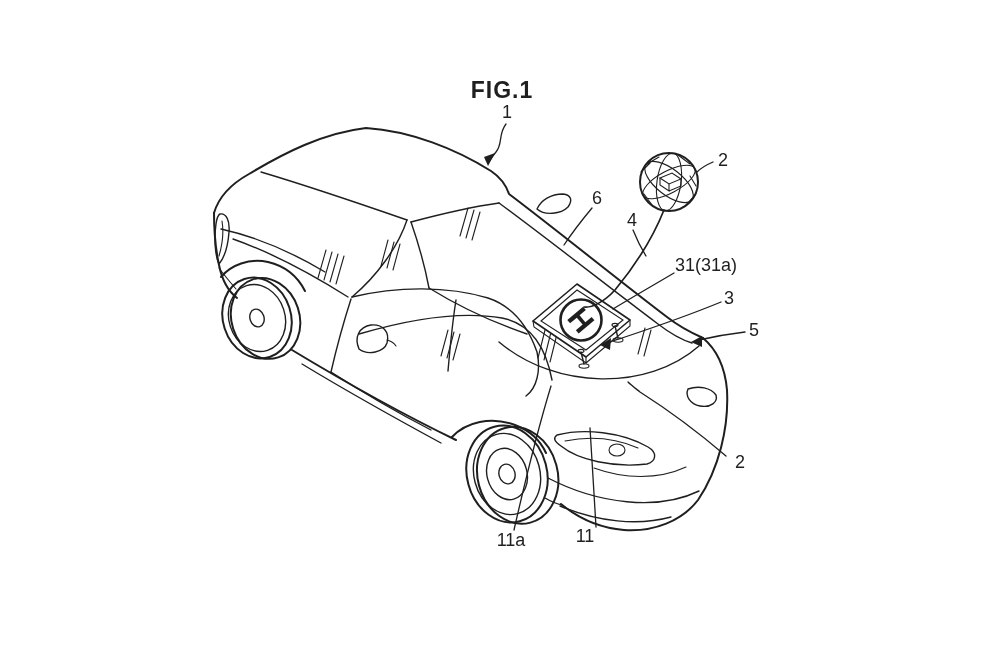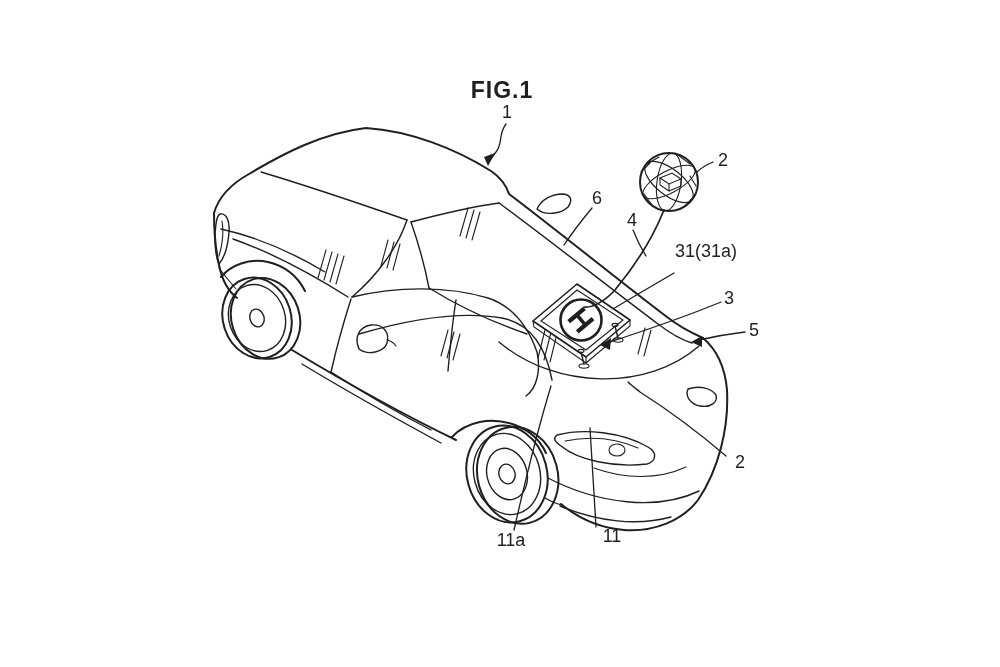--- a/index.html
+++ b/index.html
@@ -5,25 +5,25 @@
   html,body{margin:0;padding:0;background:#ffffff;}
   .canvas{position:relative;width:1000px;height:667px;background:#ffffff;overflow:hidden;
           font-family:"Liberation Sans", sans-serif;color:#1f1f1f;}
   .fig-title{position:absolute;left:502px;top:74px;transform:translate(-50%,-50%);
              font-size:23px;font-weight:600;letter-spacing:1px;margin-top:16px;}
   .ref{position:absolute;transform:translate(-50%,-50%);font-size:18px;line-height:1;}
   .ref-1{left:507px;top:112px;}
   .ref-2{left:723px;top:160px;}
   .ref-6{left:597px;top:198px;}
   .ref-4{left:632px;top:220px;}
-  .ref-31{left:706px;top:251px;}
+  .ref-31{left:706px;top:265px;}
   .ref-3{left:729px;top:298px;}
   .ref-5{left:754px;top:330px;}
   .ref-12{left:740px;top:462px;}
-  .ref-11{left:612px;top:536px;}
+  .ref-11{left:585px;top:536px;}
   .ref-11a{left:511px;top:540px;}
   svg{position:absolute;left:0;top:0;}
   .ln{fill:none;stroke:#1f1f1f;stroke-width:2;stroke-linecap:round;stroke-linejoin:round;}
   .ln2{fill:none;stroke:#1f1f1f;stroke-width:1.4;stroke-linecap:round;stroke-linejoin:round;}
   .ln3{fill:none;stroke:#1f1f1f;stroke-width:1.1;stroke-linecap:round;}
   .ldr{fill:none;stroke:#1f1f1f;stroke-width:1.3;stroke-linecap:round;}
   .arw{fill:#1f1f1f;stroke:none;}
   .padfill{fill:#ffffff;stroke:#1f1f1f;stroke-width:1.6;stroke-linejoin:round;}
   .hletter{font-family:"Liberation Sans",sans-serif;font-size:30px;font-weight:bold;fill:#1f1f1f;}
 </style>

